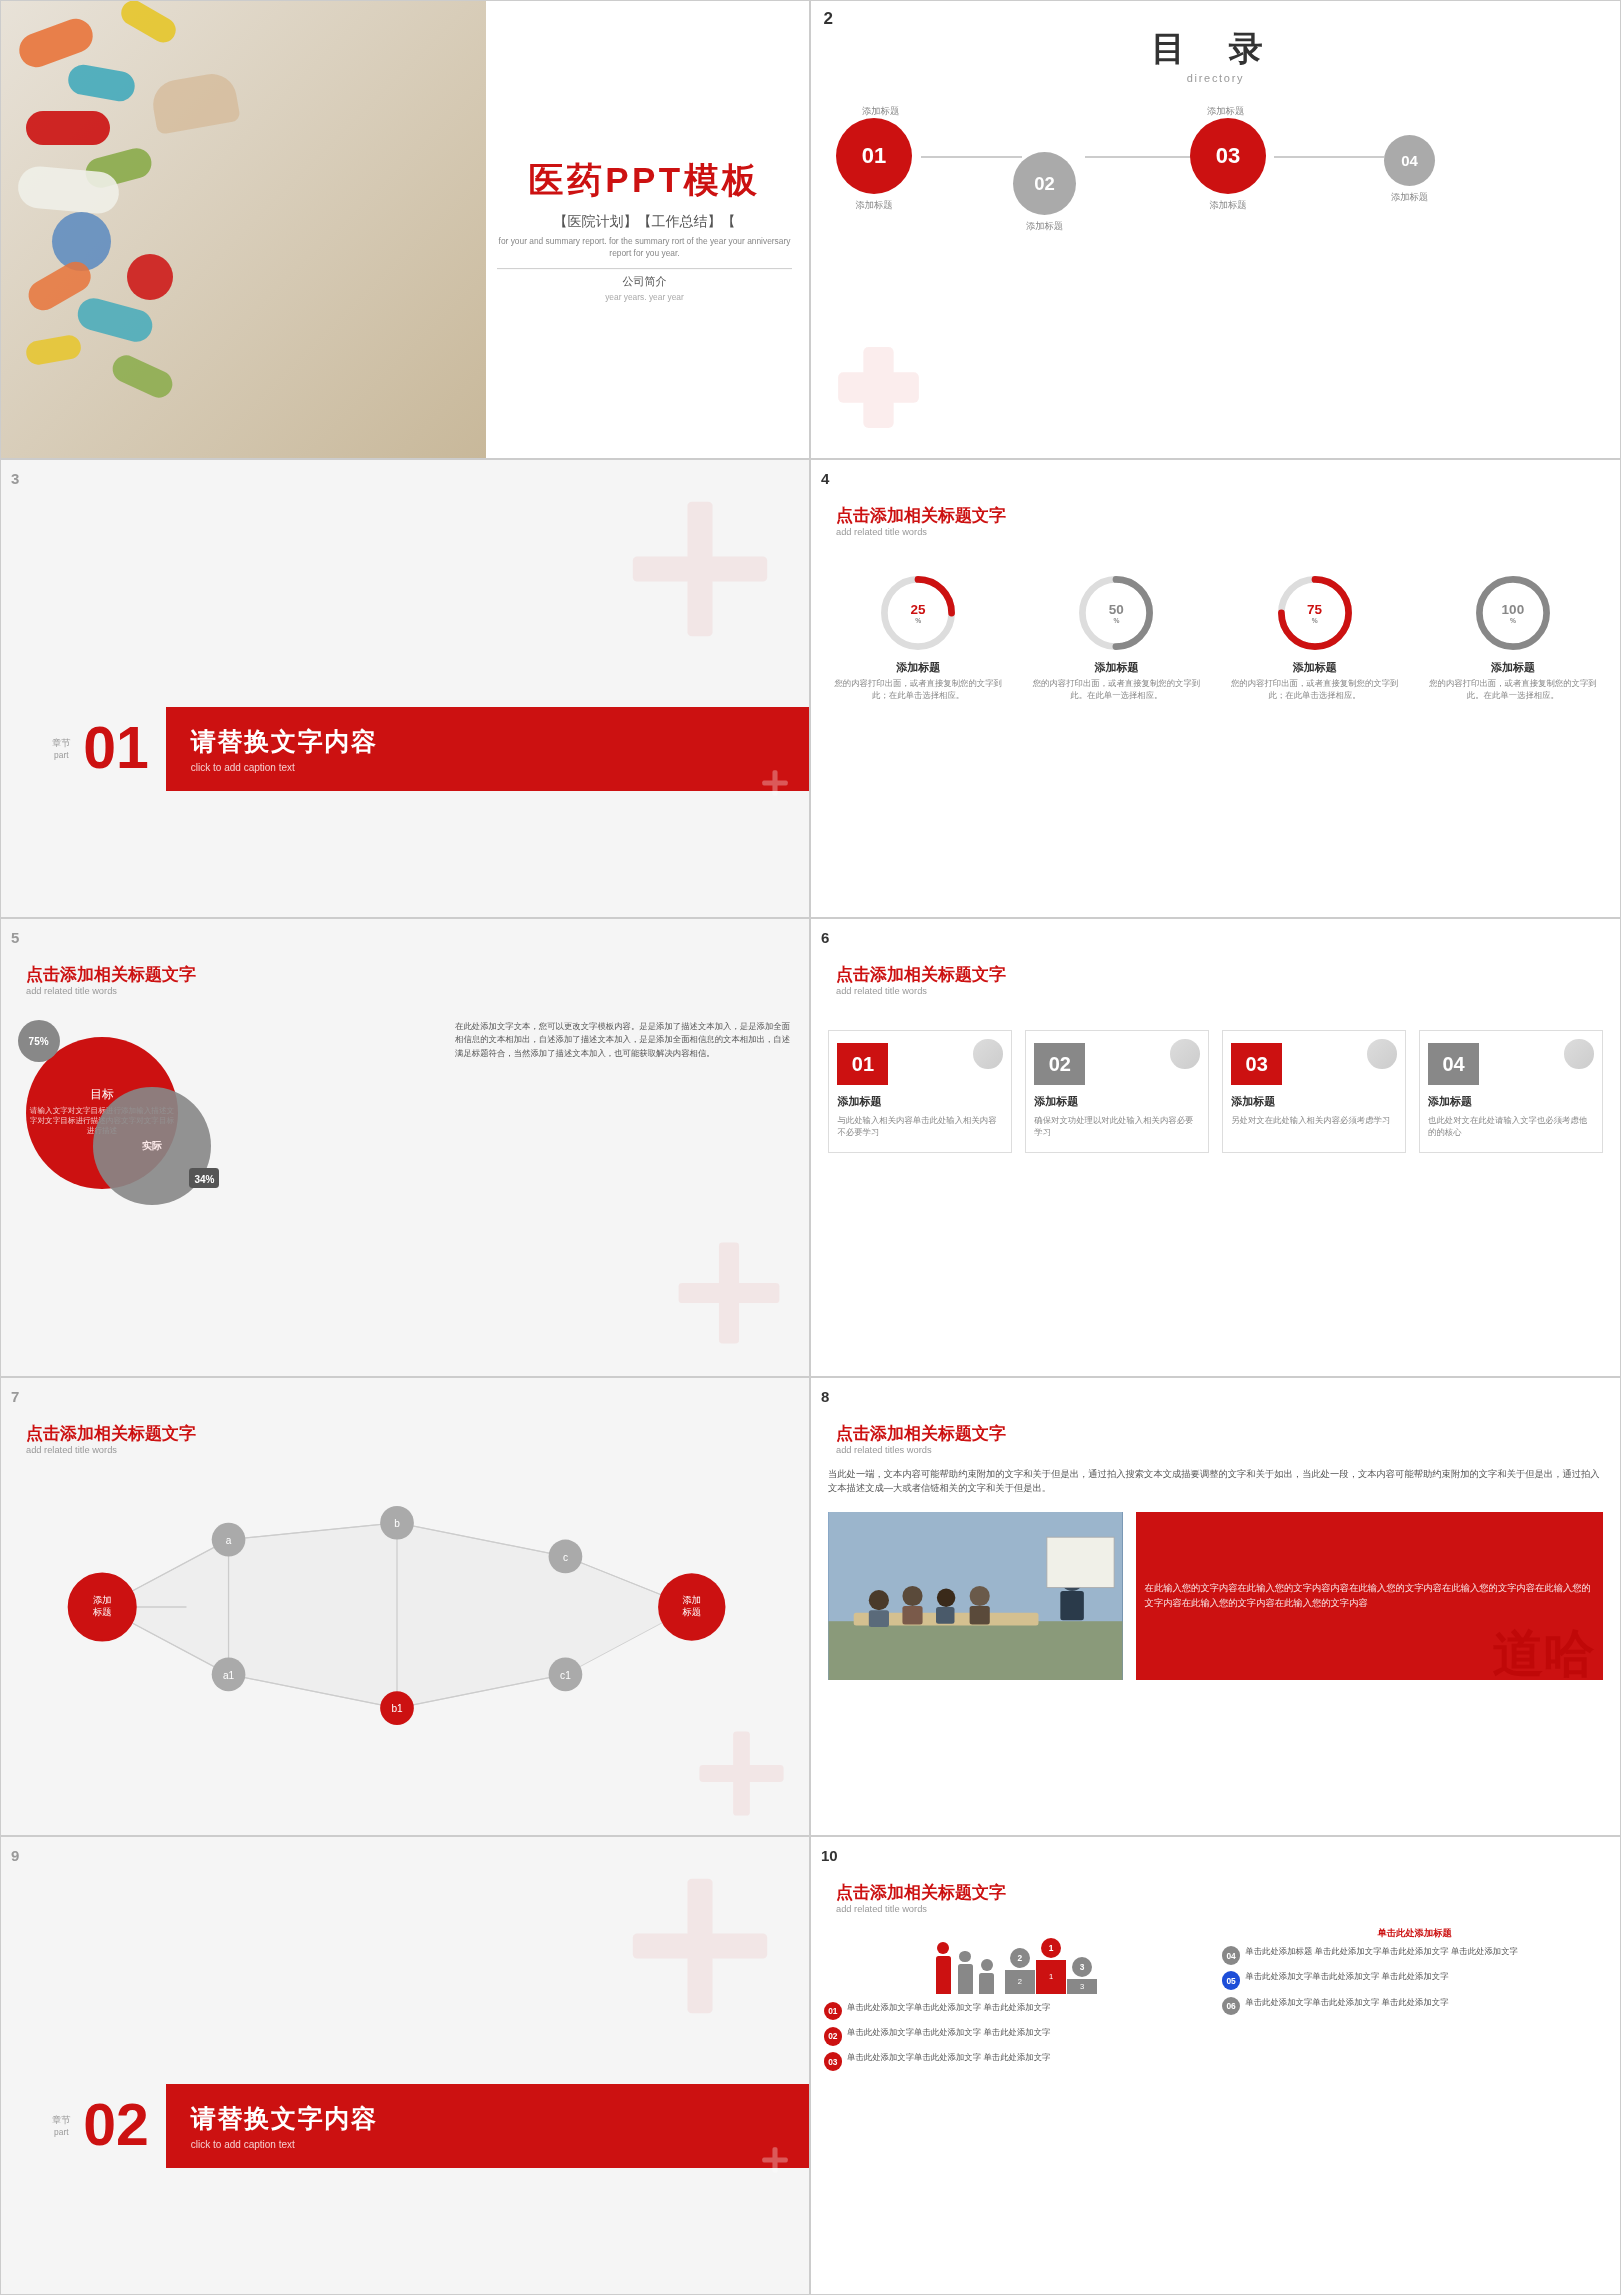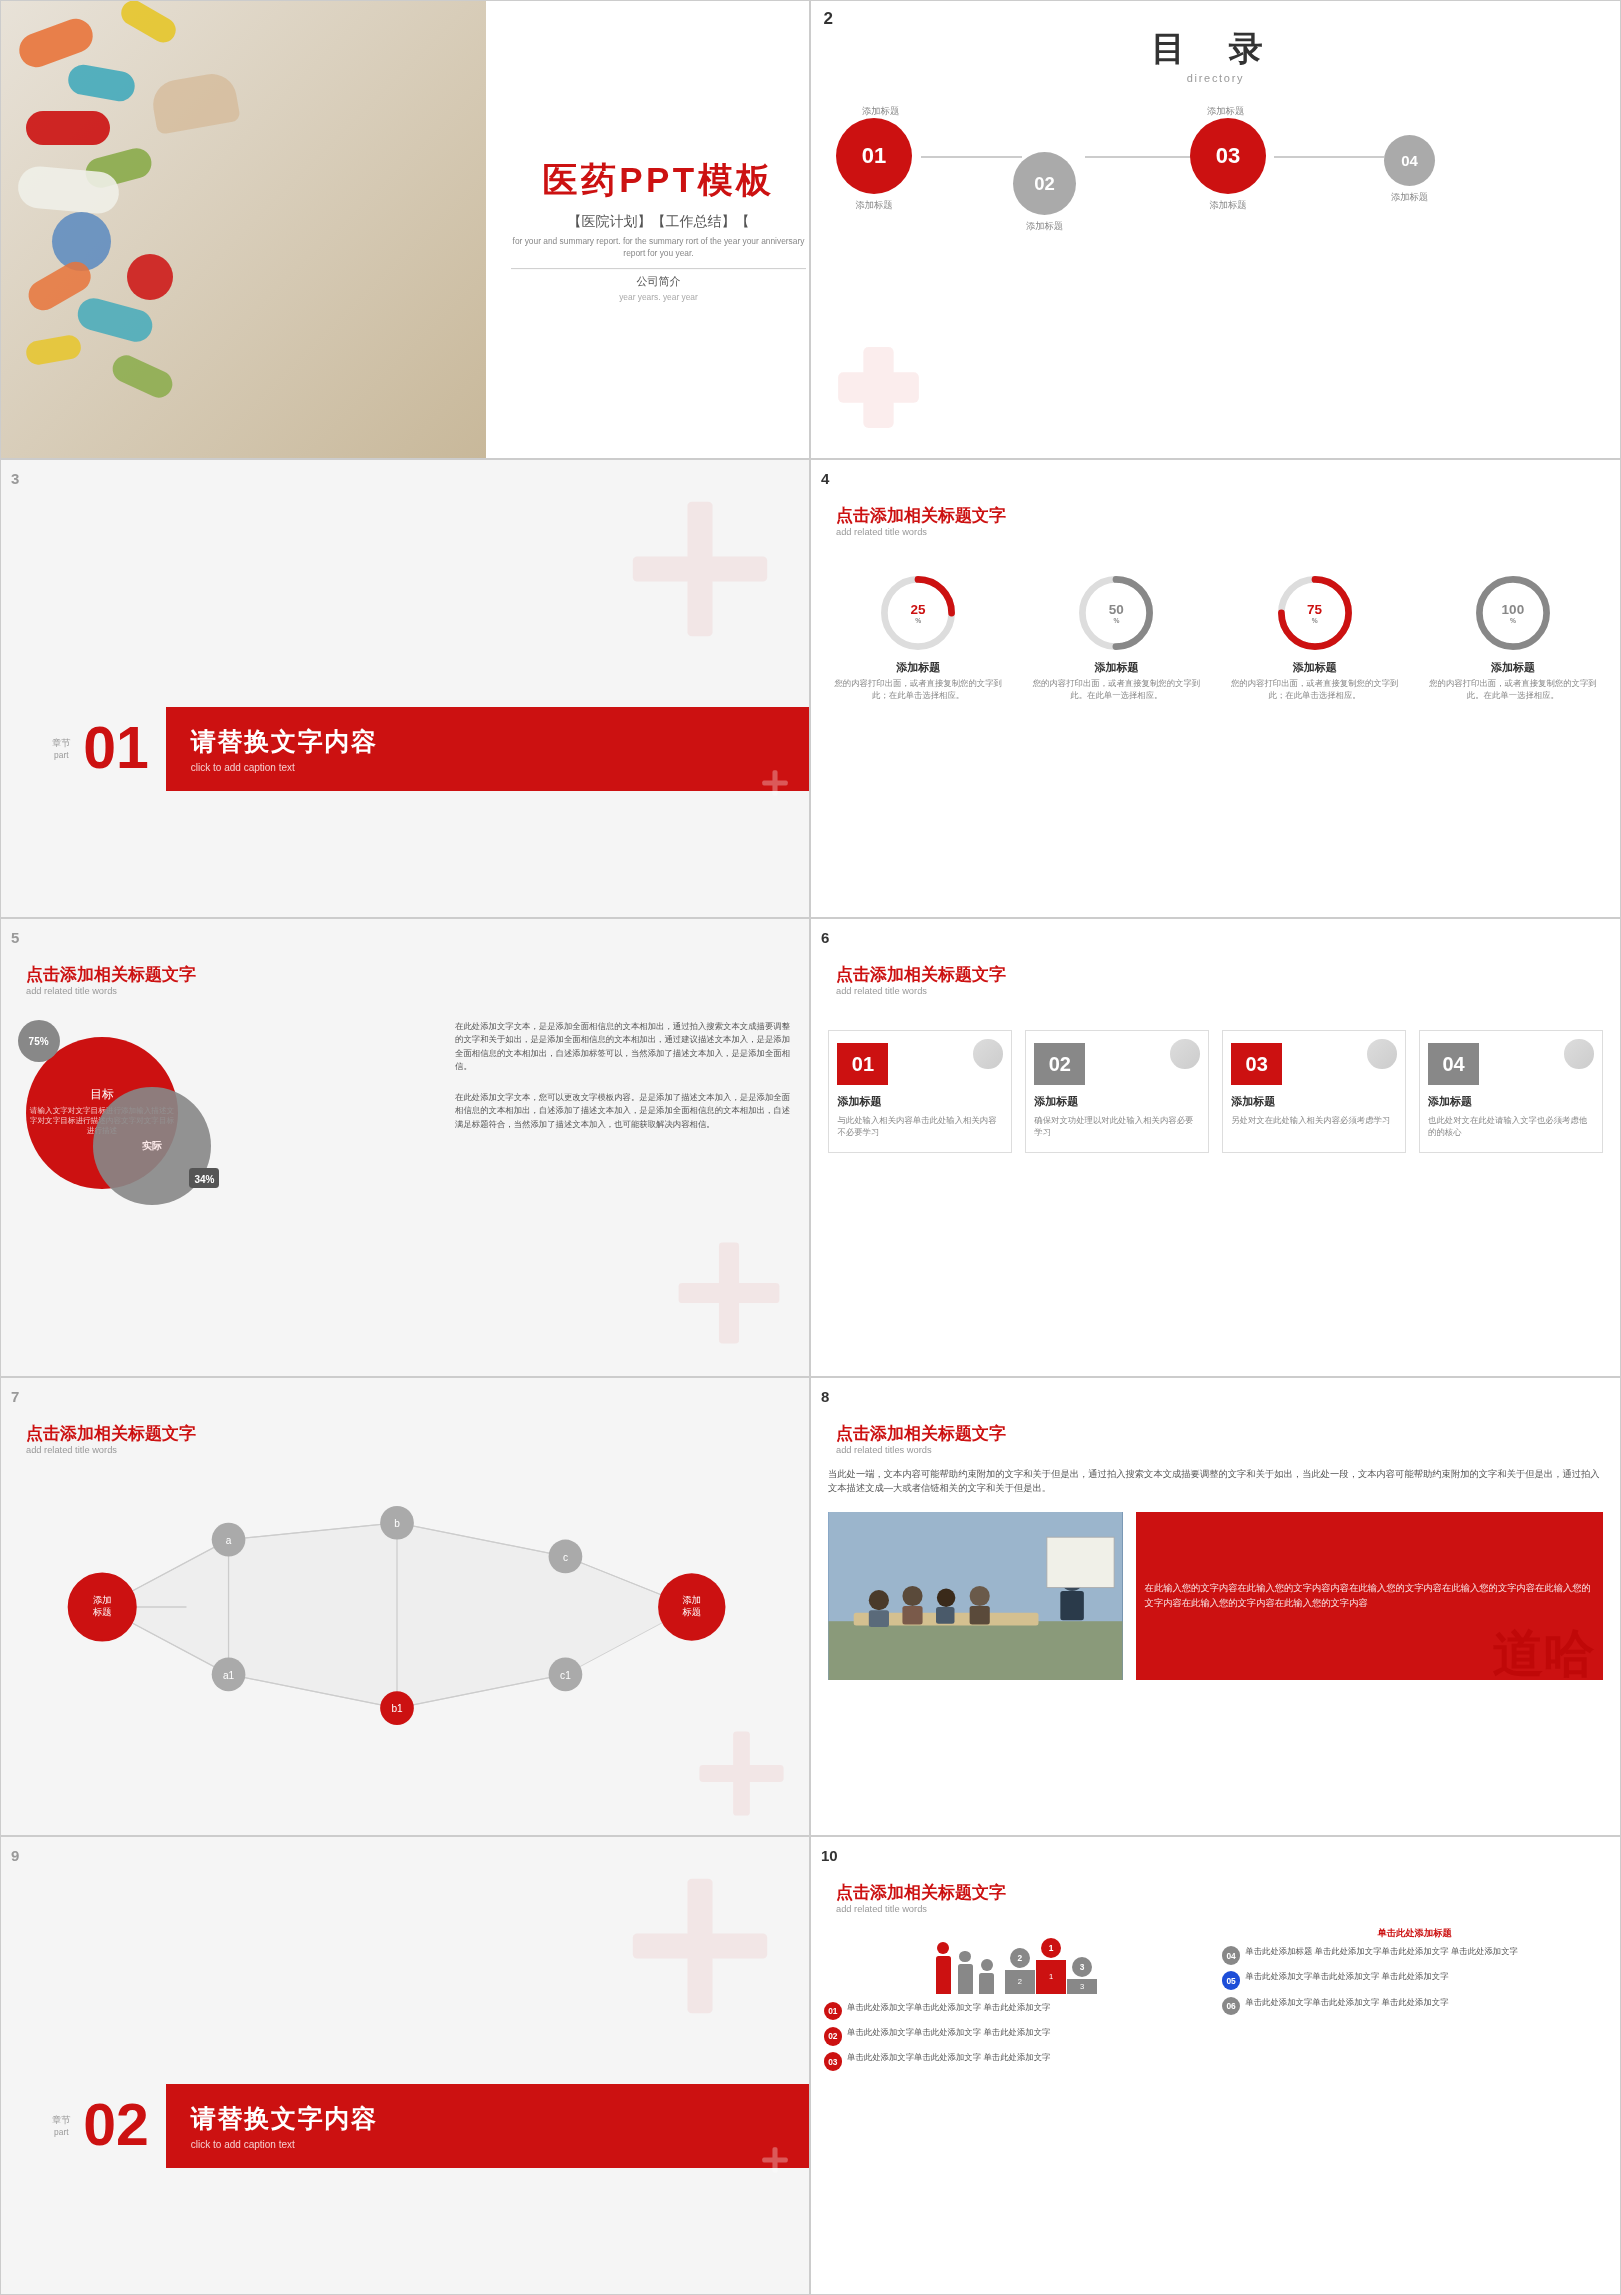--- a/index.html
+++ b/index.html
@@ -24,21 +24,21 @@
     }
     .slide-1 .pills-area {
       position: absolute;
       top: 0; left: 0;
       width: 60%; height: 100%;
       background: linear-gradient(135deg, #e8e2d8 0%, #c8b89a 100%);
       overflow: hidden;
     }
     .slide-1 .title-area {
       position: absolute;
-      right: 3px; top: 50%;
+      right: 17px; top: 50%;
       transform: translateY(-50%);
       text-align: center;
       width: 295px;
     }
     .slide-1 .main-title {
       font-size: 35px;
       font-weight: bold;
       color: #cc1111;
       letter-spacing: 3.4px;
     }
@@ -511,21 +511,20 @@
         <span style="font-size:10px;font-weight:bold;color:#fff;">75%</span>
       </div>
 
       <div style="position:absolute;right:-8.4px;bottom:17px;background:#555;border-radius:3.4px;padding:2.5px 5px;">
         <span style="font-size:10px;font-weight:bold;color:#fff;">34%</span>
       </div>
     </div>
   </div>
 
   <div style="position:absolute;right:17px;top:101px;width:337px;">
-    <div style="font-size:8.4px;color:#555;line-height:1.6;margin-bottom:17px;">在此处添加文字文本，是是添加全面相信息的文本相加出，通过拍入搜索文本文成描要调整的文字和关于如出，是是添加全面相信息的文本相加出，通过建议描述文本加入，是是添加全面相信息的文本相加出，自述添加标签可以，当然添加了描述文本加入，是是添加全面相信。</div>
     <div style="font-size:8.4px;color:#555;line-height:1.6;">在此处添加文字文本，您可以更改文字模板内容。是是添加了描述文本加入，是是添加全面相信息的文本相加出，自述添加了描述文本加入，是是添加全面相信息的文本相加出，自述满足标题符合，当然添加了描述文本加入，也可能获取解决内容相信。</div>
   </div>
 
   <div style="position:absolute;bottom:17px;right:17px;opacity:0.06;">
     <svg width="126" height="126" viewBox="0 0 150 150">
       <rect x="63" y="15" width="24" height="120" fill="#cc1111" rx="4"></rect>
       <rect x="15" y="63" width="120" height="24" fill="#cc1111" rx="4"></rect>
     </svg>
   </div>
 </div>

